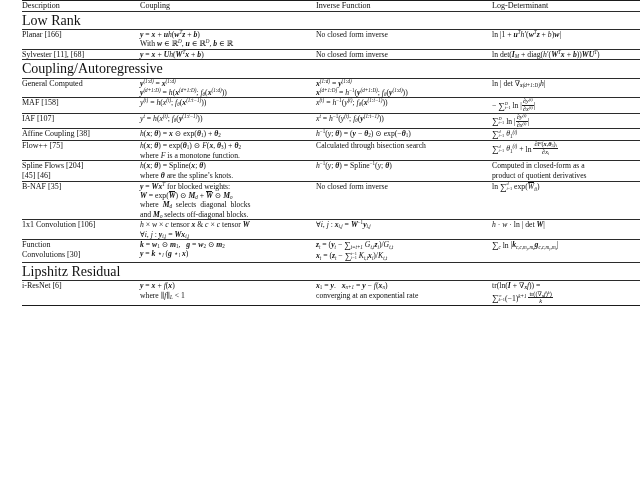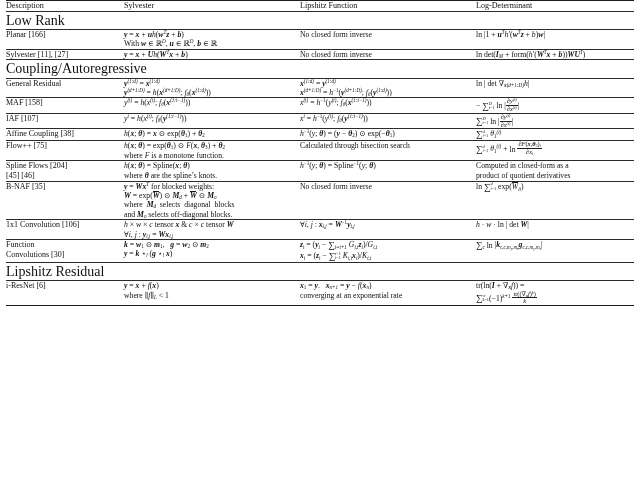--- a/index.html
+++ b/index.html
@@ -12,21 +12,21 @@
     height: 489px;
     font-family: "Liberation Serif", "DejaVu Serif", serif;
     color: #101010;
     overflow: hidden;
   }
   #page {
     position: relative;
     width: 640px;
     height: 489px;
     box-sizing: border-box;
-    padding: 0 6px;
+    padding: 0 22px;
   }
   table.flowtable {
     width: 628px;
     border-collapse: collapse;
     table-layout: fixed;
     font-size: 7.6px;
     line-height: 1.22;
   }
   table.flowtable col.c-desc { width: 118px; }
   table.flowtable col.c-fwd  { width: 176px; }
@@ -126,22 +126,22 @@
   <colgroup>
     <col class="c-desc">
         <col class="c-fwd">
         <col class="c-inv">
         <col class="c-det">
   </colgroup>
 
   <tbody>
         <tr class="rule-top">
     <td class="hdr-cell">Description</td>
-    <td class="hdr-cell">Sylvester</td>
-    <td class="hdr-cell">Lipshitz Function</td>
+    <td class="hdr-cell">Coupling</td>
+    <td class="hdr-cell">Inverse Function</td>
     <td class="hdr-cell">Log-Determinant</td>
   </tr>
 
   <tr class="rule-thin">
     <td class="section-cell" colspan="4">Low Rank</td>
   </tr>
 
   <tr class="rule-thin">
     <td class="cell desc">Planar [166]</td>
     <td class="cell math">
@@ -152,39 +152,39 @@
         With <span class="bv">w</span> ∈ <span class="blackboard">ℝ</span><sup class="s v">D</sup>, <span class="bv">u</span> ∈ <span class="blackboard">ℝ</span><sup class="s v">D</sup>, <span class="bv">b</span> ∈ <span class="blackboard">ℝ</span>
       </span>
     </td>
     <td class="cell">No closed form inverse</td>
     <td class="cell math">
       <span class="up">ln</span> |1 + <span class="bv">u</span><sup class="s v">T</sup><span class="v">h</span>′(<span class="bv">w</span><sup class="s v">T</sup><span class="bv">z</span> + <span class="v">b</span>)<span class="bv">w</span>|
     </td>
   </tr>
 
   <tr class="rule-thin">
-    <td class="cell desc">Sylvester [11], [27]</td>
+    <td class="cell desc">Sylvester [11], [68]</td>
     <td class="cell math">
       <span class="line2">
         <span class="bv">y</span> = <span class="bv">x</span> + <span class="bv">U</span><span class="v">h</span>(<span class="bv">W</span><sup class="s v">T</sup><span class="bv">x</span> + <span class="bv">b</span>)
       </span>
     </td>
     <td class="cell">No closed form inverse</td>
     <td class="cell math">
-      <span class="up">ln det</span>(<span class="bv">I</span><sub class="s v">M</sub> + <span class="up">form</span>(<span class="v">h</span>′(<span class="bv">W</span><sup class="s v">T</sup><span class="bv">x</span> +
+      <span class="up">ln det</span>(<span class="bv">I</span><sub class="s v">M</sub> + <span class="up">diag</span>(<span class="v">h</span>′(<span class="bv">W</span><sup class="s v">T</sup><span class="bv">x</span> +
       <span class="bv">b</span>))<span class="bv">WU</span><sup class="s v">T</sup>)
     </td>
   </tr>
 
   <tr class="rule-double-top">
     <td class="section-cell" colspan="4">Coupling/Autoregressive</td>
   </tr>
 
   <tr class="rule-thin">
-    <td class="cell desc">General Residual</td>
+    <td class="cell desc">General Computed</td>
     <td class="cell math">
       <span class="line2">
         <span class="bv">y</span><sup class="s v">(1:d)</sup> = <span class="bv">x</span><sup class="s v">(1:d)</sup>
       </span>
       <span class="line2">
         <span class="bv">y</span><sup class="s v">(d+1:D)</sup> = <span class="v">h</span>(<span class="bv">x</span><sup class="s v">(d+1:D)</sup>; <span class="v">f</span><sub class="s v">θ</sub>(<span class="bv">x</span><sup class="s v">(1:d)</sup>))
       </span>
     </td>
     <td class="cell math">
       <span class="line2">

